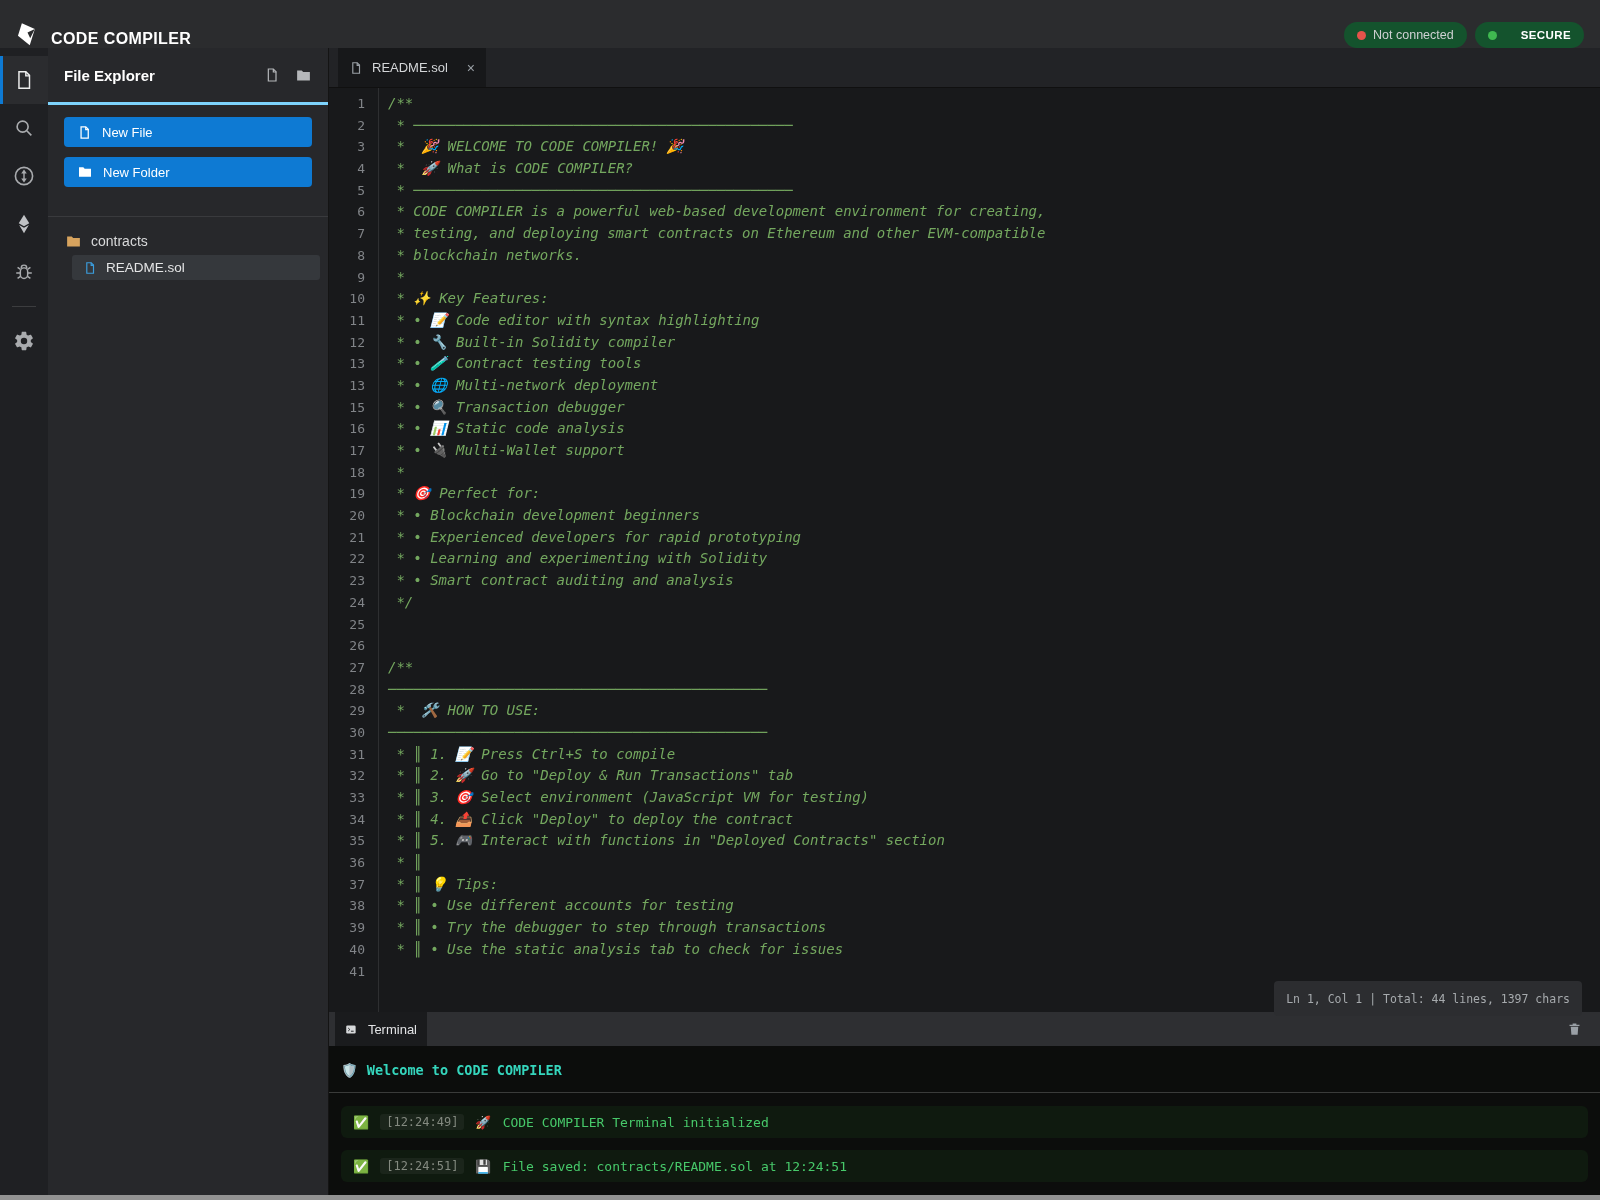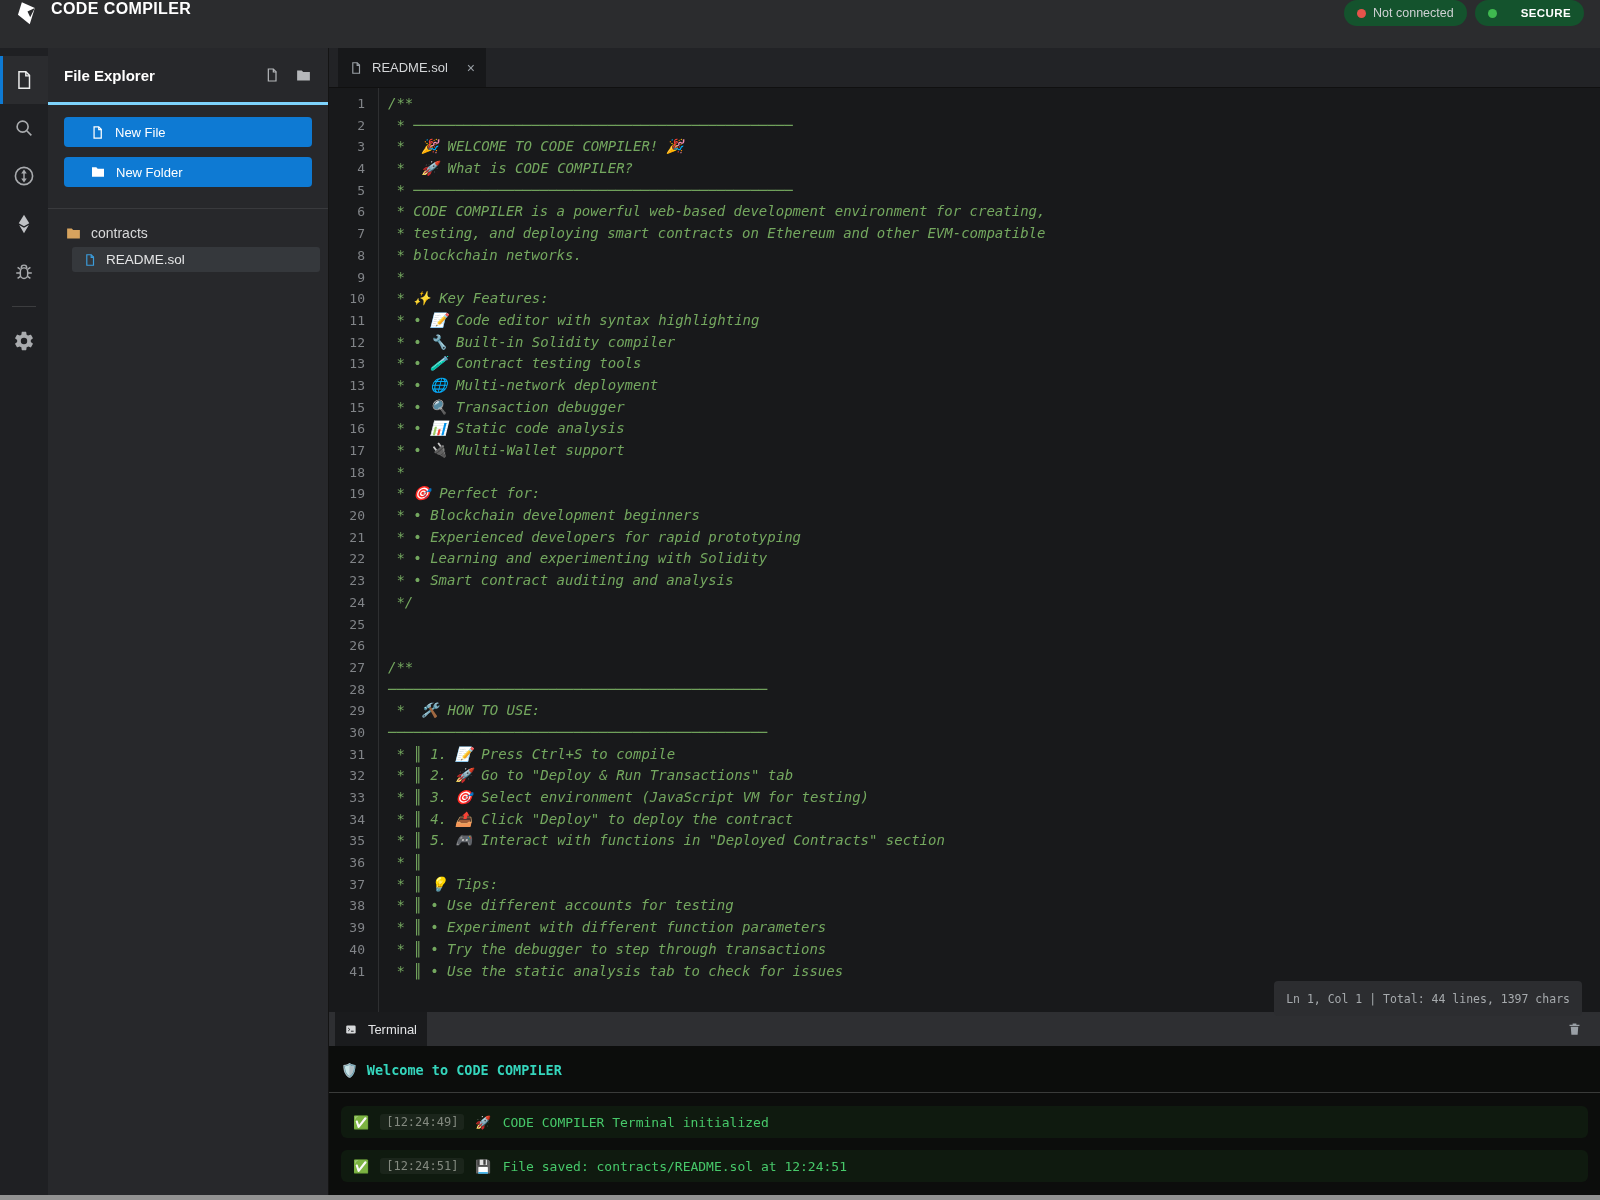--- a/index.html
+++ b/index.html
@@ -1,21 +1,21 @@
 <!DOCTYPE html>
 <html><head>
 <meta charset="utf-8">
 <style>
   * { margin:0; padding:0; box-sizing:border-box; }
   html,body { width:1600px; height:1200px; overflow:hidden; background:#161616;
               font-family:"Liberation Sans", sans-serif; }
 
   
   .header { position:absolute; left:0; top:0; width:1600px; height:48px;
-            background:#2b2c2e; display:flex; align-items:flex-start; z-index:5; }
+            background:#2b2c2e; display:flex; align-items:flex-end; z-index:5; }
   .logo { margin-left:14px; width:27px; height:27px; }
   .app-title { color:#ffffff; font-weight:bold; font-size:16px; letter-spacing:.4px; margin-left:10px; }
   .header-right { margin-left:auto; margin-right:16px; display:flex; gap:8px; align-items:center; }
   .badge { background:#14532d; border-radius:13px; height:26px; display:flex; align-items:center;
            padding:0 13px; gap:7px; color:#cfd1d3; font-size:12.5px; }
   .badge .dot { width:9px; height:9px; border-radius:50%; }
   .badge.secure span.lbl { font-weight:bold; color:#ffffff; font-size:11.5px; letter-spacing:.4px;margin-left:17px; }
 
   
   .rail { position:absolute; left:0; top:48px; width:48px; height:1152px; background:#1f2023; }
@@ -25,23 +25,23 @@
   .rail-divider { margin:10px 12px; border-top:1px solid #3c3d3f; }
 
   
   .explorer { position:absolute; left:48px; top:48px; width:280px; height:1152px; background:#27282b; }
   .explorer-header { height:57px; display:flex; align-items:center; padding:0 16px;
                      border-bottom:3px solid #7dd3fc; }
   .explorer-title { color:#ffffff; font-weight:bold; font-size:15px; flex:1; }
   .hicon { margin-left:15px; cursor:pointer; display:flex; }
   .explorer-actions { padding:12px 16px 13px; border-bottom:1px solid #393a3d; }
   .btn { width:100%; height:30px; background:#0e7ad3; border:none; border-radius:4px; color:#ffffff;
-         font-size:13px; display:flex; align-items:center; gap:10px; padding:0 26px; margin-bottom:10px;
+         font-size:13px; display:flex; align-items:center; gap:10px; padding:0 13px; margin-bottom:10px;
          cursor:pointer; font-family:inherit; }
-  .btn:last-child { margin-bottom:8px; }
+  .btn:last-child { margin-bottom:16px; }
   .tree { padding-top:12px; }
   .tree-folder { height:24px; display:flex; align-items:center; gap:9px; padding-left:17px;
                  color:#d8d9da; font-size:14px; cursor:pointer; }
   .tree-file { margin:2px 8px 0 24px; height:25px; border-radius:3px; background:#35383c;
                display:flex; align-items:center; gap:9px; padding-left:11px; color:#e4e5e6;
                font-size:13.5px; cursor:pointer; }
 
   
   .main { position:absolute; left:328px; top:48px; width:1272px; height:1152px; border-left:1px solid #141414; }
   .tabbar { height:40px; background:#222326; display:flex; align-items:stretch; border-bottom:1px solid #101010; }
@@ -282,21 +282,20 @@
         <div> *  🛠️ HOW TO USE:</div>
         <div>─────────────────────────────────────────────</div>
         <div> * ║ 1. 📝 Press Ctrl+S to compile</div>
         <div> * ║ 2. 🚀 Go to "Deploy &amp; Run Transactions" tab</div>
         <div> * ║ 3. 🎯 Select environment (JavaScript VM for testing)</div>
         <div> * ║ 4. 📤 Click "Deploy" to deploy the contract</div>
         <div> * ║ 5. 🎮 Interact with functions in "Deployed Contracts" section</div>
         <div> * ║</div>
         <div> * ║ 💡 Tips:</div>
         <div> * ║ • Use different accounts for testing</div>
-        <div> * ║ • Experiment with different function parameters</div>
         <div> * ║ • Try the debugger to step through transactions</div>
         <div> * ║ • Use the static analysis tab to check for issues</div>
       </div>
   </div>
 
   <div class="status-pill">
     <span>Ln 1, Col 1 | Total: 44 lines, 1397 chars</span>
   </div>
 
   <div class="terminal-bar">

